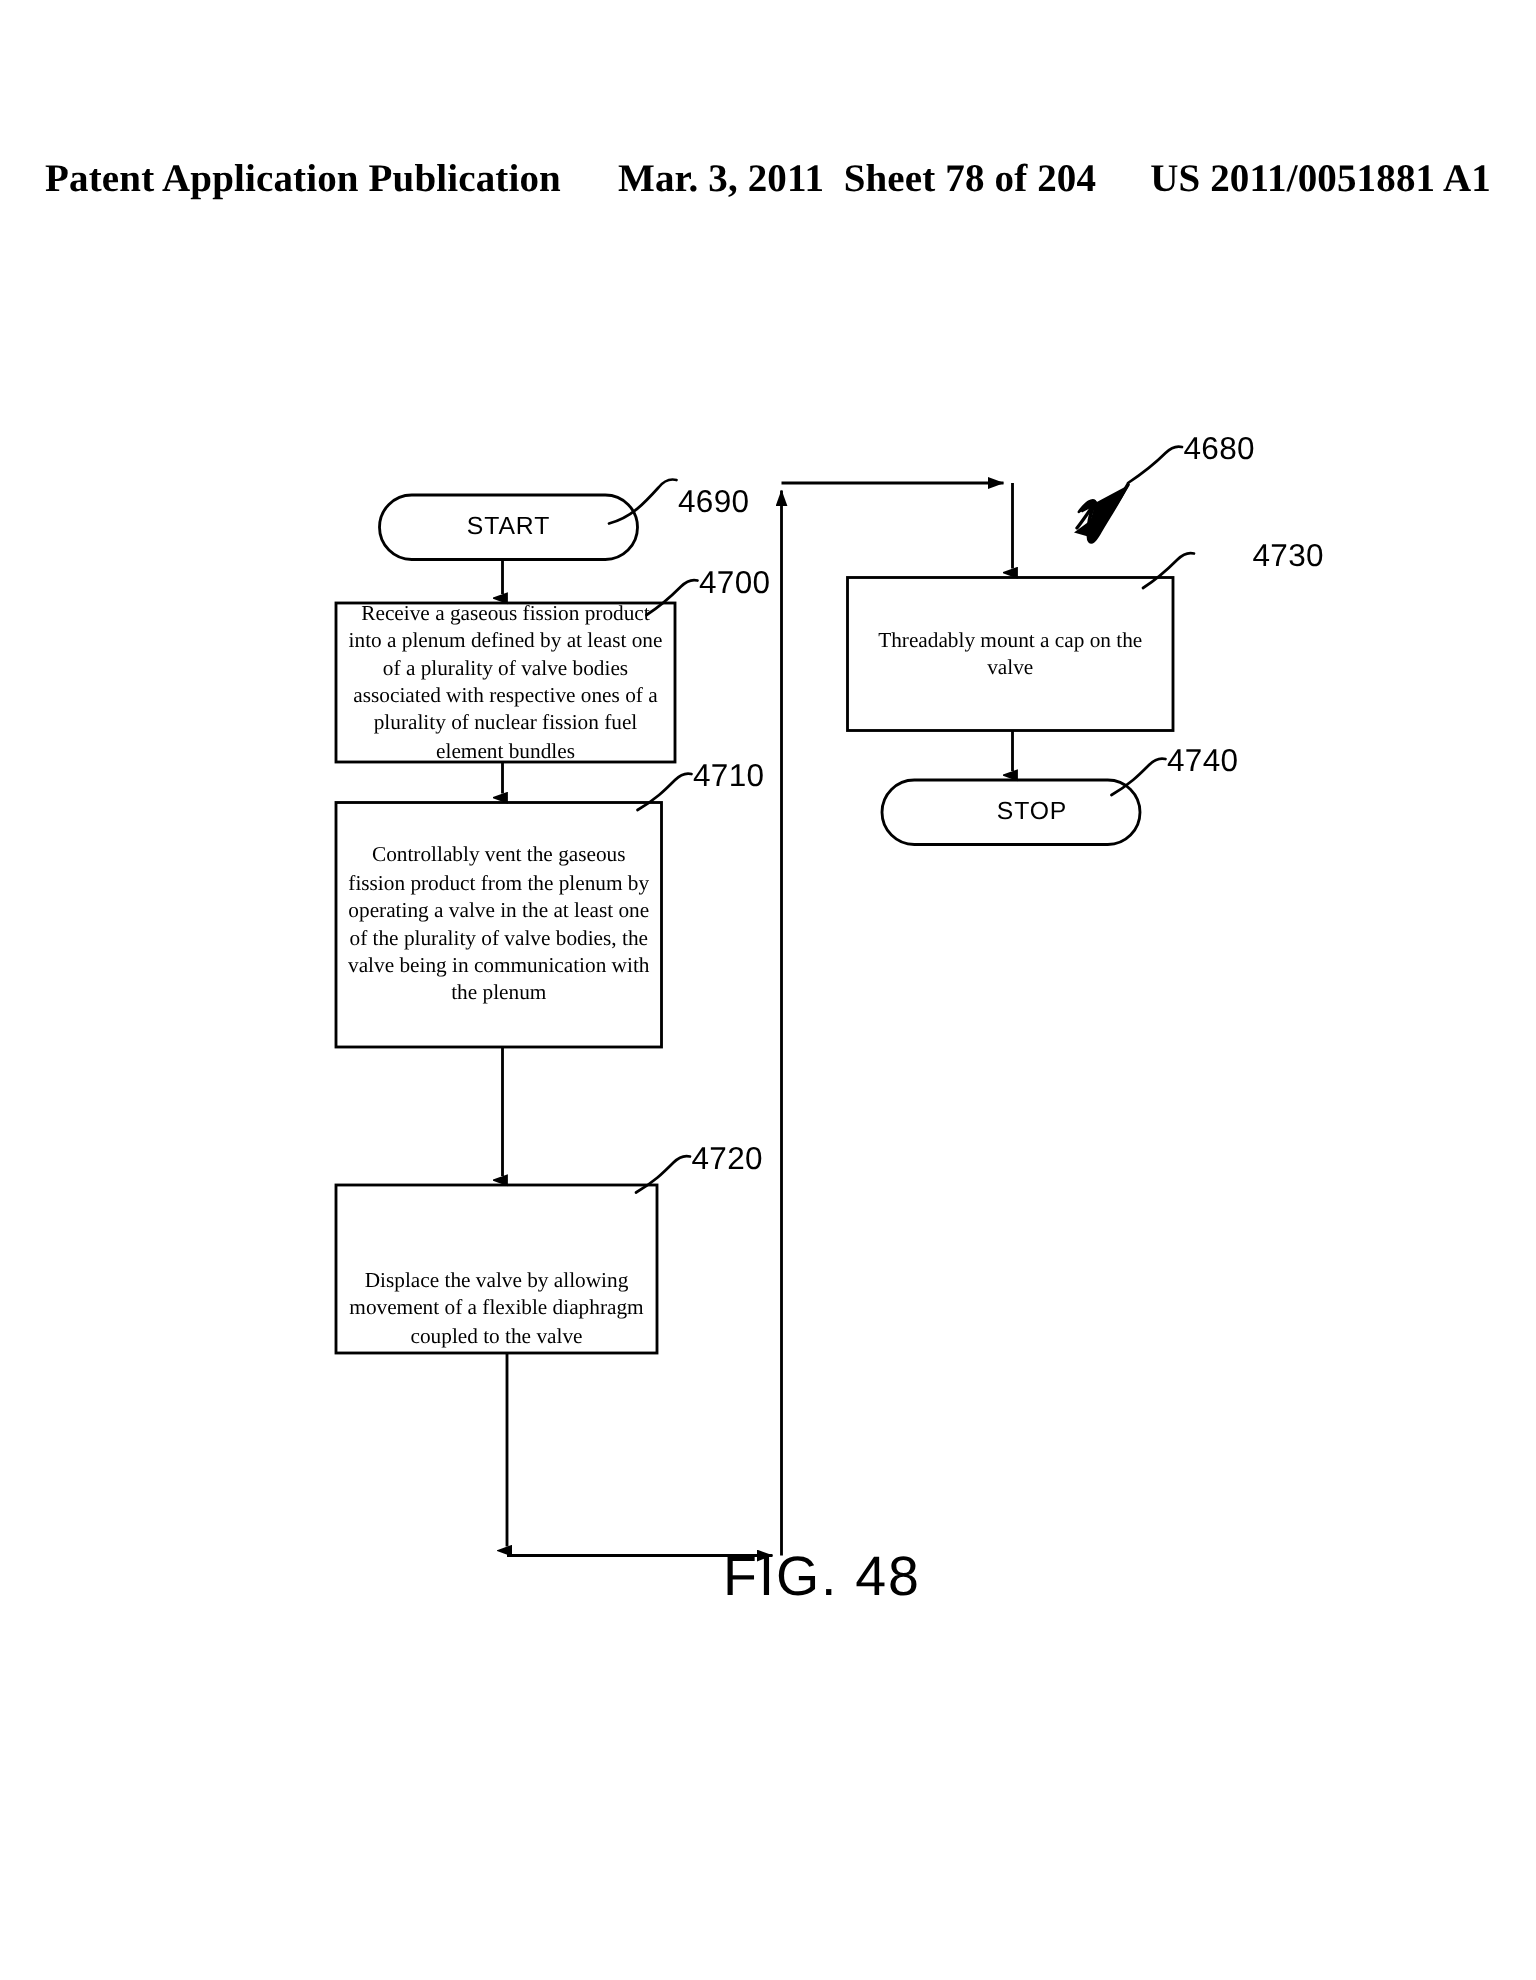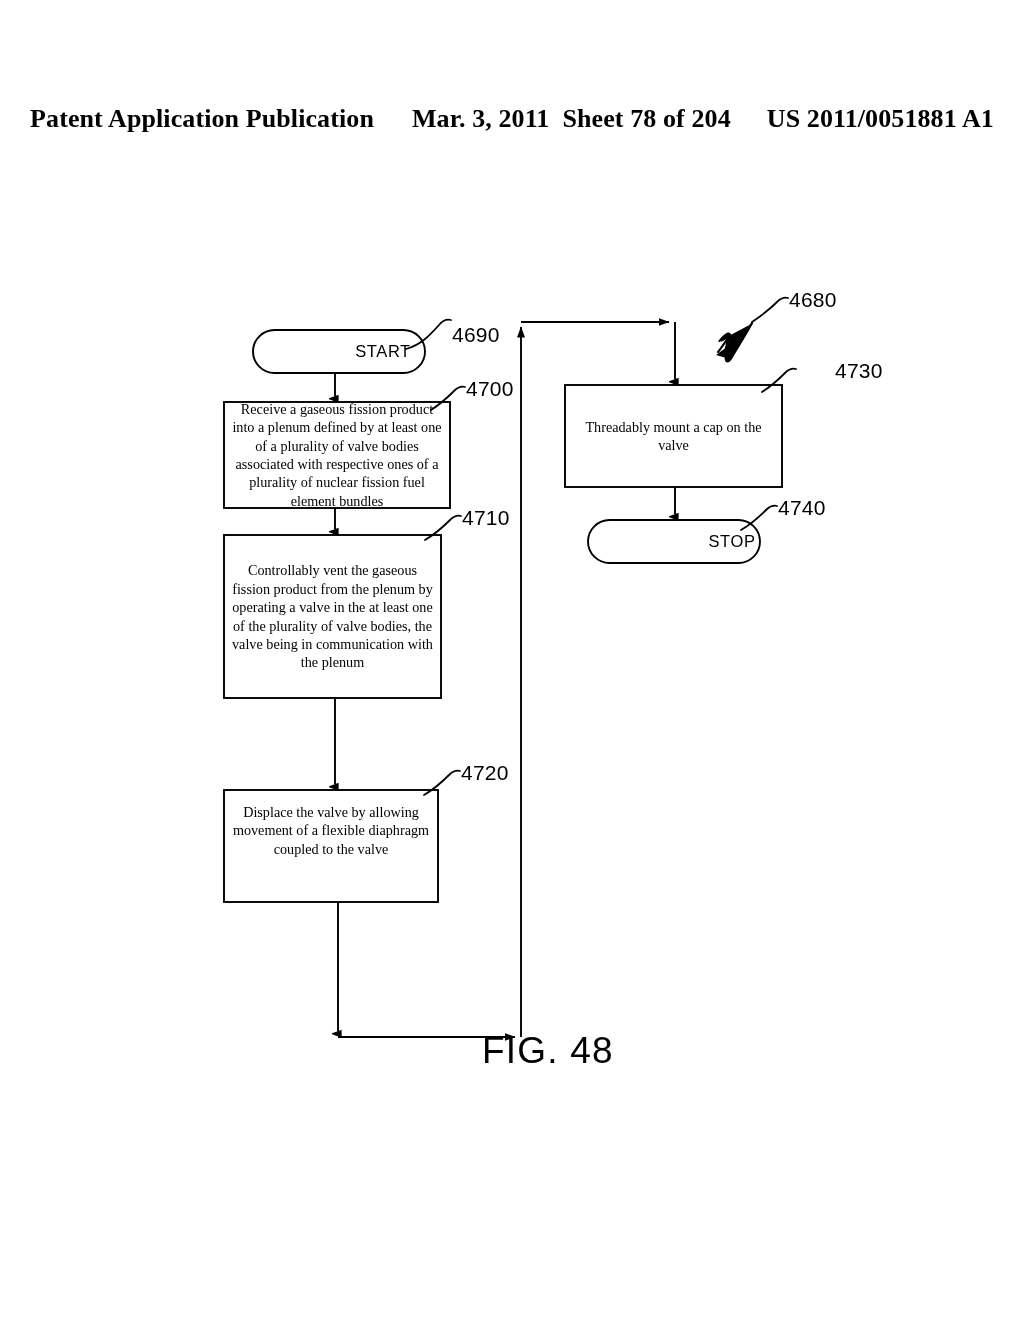--- a/index.html
+++ b/index.html
@@ -63,21 +63,20 @@
     justify-content: center;
     align-items: center;
     text-align: center;
     pointer-events: none;
   }
   .terminal-text {
     font-family: "Liberation Sans", sans-serif;
     font-size: 16.5px;
     letter-spacing: 0.6px;
     font-weight: 400;
-    margin-left: 44px;
   }
   .process-text {
     font-family: "Liberation Serif", serif;
     font-size: 14.2px;
     line-height: 1.30;
     padding: 17px 7px;
   }
 
   
   .ref-label {
@@ -183,21 +182,21 @@
   </div>
 
   <div class="node-text process-text" style="left:224px; top:402px; width:226px; height:106px;">
     <span>Receive a gaseous fission product into a plenum defined by at least one of a plurality of valve bodies associated with respective ones of a plurality of nuclear fission fuel element bundles</span>
   </div>
 
   <div class="node-text process-text" style="left:224px; top:535px; width:217px; height:163px;">
     <span>Controllably vent the gaseous fission product from the plenum by operating a valve in the at least one of the plurality of valve bodies, the valve being in communication with the plenum</span>
   </div>
 
-  <div class="node-text process-text" style="left:224px; top:782px; width:214px; height:97px;">
+  <div class="node-text process-text" style="left:224px; top:824px; width:214px; height:97px;">
     <span>Displace the valve by allowing movement of a flexible diaphragm coupled to the valve</span>
   </div>
 
   <div class="node-text process-text" style="left:565px; top:385px; width:217px; height:102px;">
     <span>Threadably mount a cap on the valve</span>
   </div>
 
   <div class="node-text terminal-text" style="left:588px; top:520px; width:200px; height:43px;">
     <span>STOP</span>
   </div>

